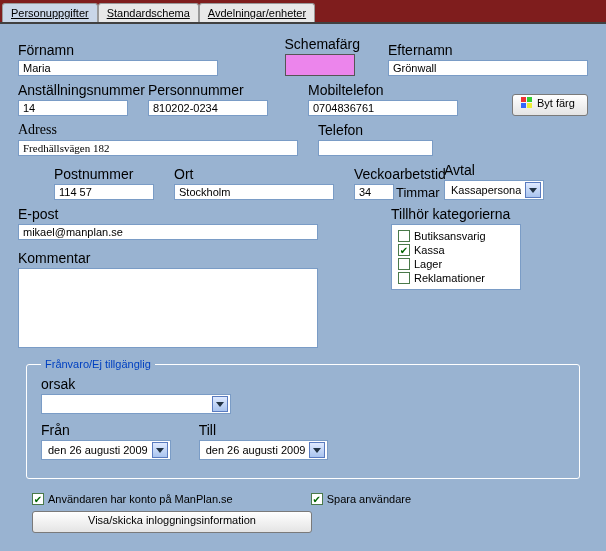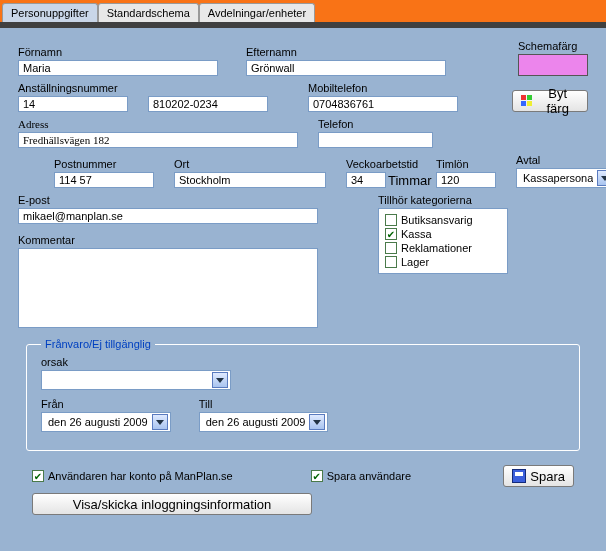--- a/index.html
+++ b/index.html
@@ -7,69 +7,70 @@
     margin: 0;
     font-family: Tahoma, Verdana, sans-serif;
     font-size: 11px;
     background: #99b3d1;
     width: 606px;
     height: 551px;
     overflow: hidden;
   }
   .tabs {
     display: flex;
-    border-bottom: 6px solid #404040;
-    background: #f97316;
+    border-bottom: 2px solid #404040;
+    background: #7f1d1d;
     padding-left: 2px;
     padding-top: 3px;
+    text-decoration: underline;
   }
   .tab {
     background: #e8e8e8;
     border: 1px solid #999;
     border-bottom: none;
     padding: 3px 8px;
     margin-right: 0;
     border-top-left-radius: 3px;
     border-top-right-radius: 3px;
     cursor: pointer;
   }
   .tab.active {
     background: #c9d6e8;
   }
   .page {
     padding: 12px 18px 6px 18px;
     background: #99b3d1;
   }
   .row { display: flex; align-items: flex-end; margin-bottom: 6px; gap: 20px;}
   .col { display: flex; flex-direction: column; }
-  label.lbl { font-size: 11px; margin-bottom: 2px; color: #000; }
+  label.lbl { font-size: 14px; margin-bottom: 2px; color: #000; }
   input[type=text], select, textarea {
     font-family: inherit;
     font-size: 11px;
     border: 1px solid #7a9cc6;
     background: #fff;
     padding: 2px 4px;
     height: 16px;
   }
   textarea { height: auto; resize: none;}
   .swatch {
     width: 70px; height: 22px;
     background: #ec85ec;
     border: 1px solid #555;
   }
   button.btn {
     font-family: inherit;
-    font-size: 13px;
+    font-size: 11px;
     background: linear-gradient(#fff,#e4e4e4);
     border: 1px solid #7a7a7a;
     border-radius: 3px;
     padding: 2px 8px;
     height: 22px;
     display: inline-flex;
-    align-items: center;
+    align-items: flex-start;
     gap: 4px;
     cursor: pointer;
   }
   .cat-box {
     background: #fff;
     border: 1px solid #7a9cc6;
     padding: 4px 6px;
     width: 130px;
   }
   .cat-item { display:flex; align-items:center; gap:4px; padding:1px 0;}
@@ -139,37 +140,38 @@
 </div>
 
 <div class="page">
 
   
   <div class="row">
     <div class="col" style="width:200px;">
       <label class="lbl">Förnamn</label>
       <input type="text" value="Maria" style="">
     </div>
+    <div class="col" style="margin-left:auto; align-items:flex-start;">
+      <label class="lbl">Schemafärg</label>
+      <div class="swatch"></div>
+    </div>
     <div class="col" style="width:200px; margin-left:8px;">
       <label class="lbl">Efternamn</label>
       <input type="text" value="Grönwall" style="">
-    </div>
-    <div class="col" style="margin-left:auto; align-items:flex-start;">
-      <label class="lbl">Schemafärg</label>
-      <div class="swatch"></div>
     </div>
   </div>
 
   
   <div class="row">
     <div class="col" style="width:110px;">
       <label class="lbl">Anställningsnummer</label>
       <input type="text" value="14" style="">
     </div>
     <div class="col" style="width:120px;">
+      <label class="lbl">Personnummer</label>
       <input type="text" value="810202-0234" style="">
     </div>
     <div class="col" style="width:150px; margin-left:20px;">
       <label class="lbl">Mobiltelefon</label>
       <input type="text" value="0704836761" style="">
     </div>
     <div class="col" style="margin-left:auto;">
       <button class="btn" style="width:76px;">
         <span class="color-squares">
           <span style="left:0;top:0;background:#e33;"></span>
@@ -204,59 +206,55 @@
       <label class="lbl">Ort</label>
       <input type="text" value="Stockholm" style="">
     </div>
     <div class="col" style="width:70px;">
       <label class="lbl">Veckoarbetstid</label>
       <div style="display:flex;align-items:center;gap:2px;">
         <input type="text" style="width: 40px;" value="34">
         <span style="font-size:13px;">Timmar</span>
       </div>
     </div>
-    <div class="col" style="width:60px;">
-      <label class="lbl">Timlön</label>
-      <input type="text" value="120" style="">
-    </div>
     <div class="col" style="width:100px;">
       <label class="lbl">Avtal</label>
       <div class="datebox" style="width:100px;">
         <span style="flex:1;overflow:hidden;white-space:nowrap;">Kassapersonal</span>
         <span class="dd-btn"></span>
       </div>
     </div>
   </div>
 
   
   <div class="row" style="align-items:flex-start;">
     <div class="col" style="width:300px;">
       <label class="lbl">E-post</label>
       <input type="text" value="mikael@manplan.se" style="">
       <label class="lbl" style="margin-top:10px;">Kommentar</label>
       <textarea rows="5" style="height: 80px;"></textarea>
     </div>
-    <div class="col" style="margin-left:40px;">
+    <div class="col" style="margin-left:53px;">
       <label class="lbl">Tillhör kategorierna</label>
       <div class="cat-box">
         <div class="cat-item">
           <span class="chk"></span>
           <span>Butiksansvarig</span>
         </div>
         <div class="cat-item">
           <span class="chk">✔</span>
           <span>Kassa</span>
         </div>
         <div class="cat-item">
           <span class="chk"></span>
-          <span>Reklamationer</span>
+          <span>Lager</span>
         </div>
         <div class="cat-item">
           <span class="chk"></span>
-          <span>Lager</span>
+          <span>Reklamationer</span>
         </div>
       </div>
     </div>
   </div>
 
   
   <fieldset class="absence">
     <legend>Frånvaro/Ej tillgänglig</legend>
     <div class="col" style="width:190px;">
       <label class="lbl">orsak</label>
@@ -286,22 +284,18 @@
   
   <div class="footer">
     <span class="check-inline">
       <span class="chk">✔</span>
       <span>Användaren har konto på ManPlan.se</span>
     </span>
     <span class="check-inline" style="margin-left:60px;">
       <span class="chk">✔</span>
       <span>Spara användare</span>
     </span>
-    <button class="btn" style="margin-left:auto;">
-      <span class="save-icon"></span>
-      <span>Spara</span>
-    </button>
   </div>
   <button class="btn wide-btn">
     <span style="margin:0 auto;">Visa/skicka inloggningsinformation</span>
   </button>
 
 </div>
 
 </body></html>

